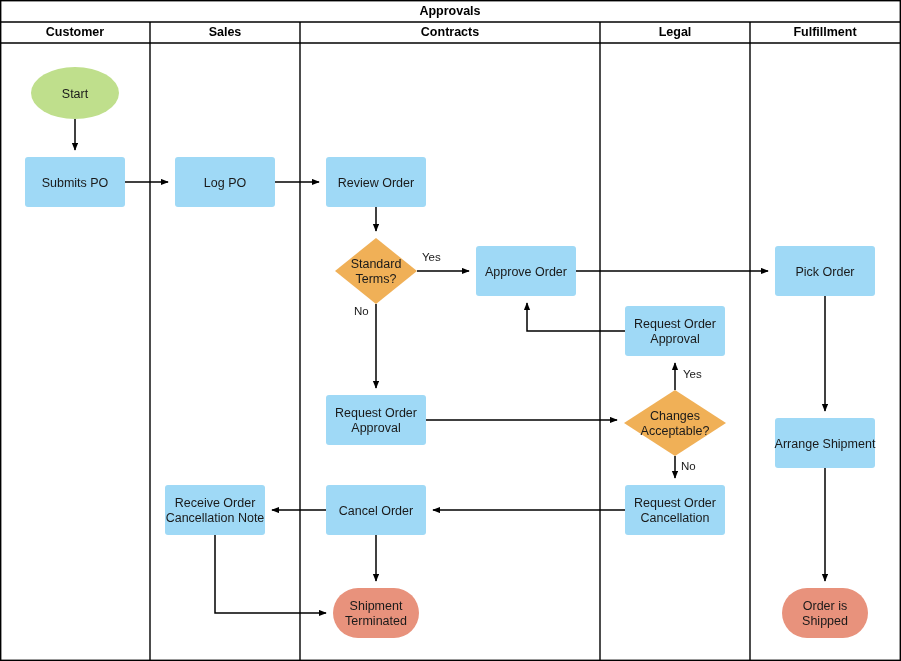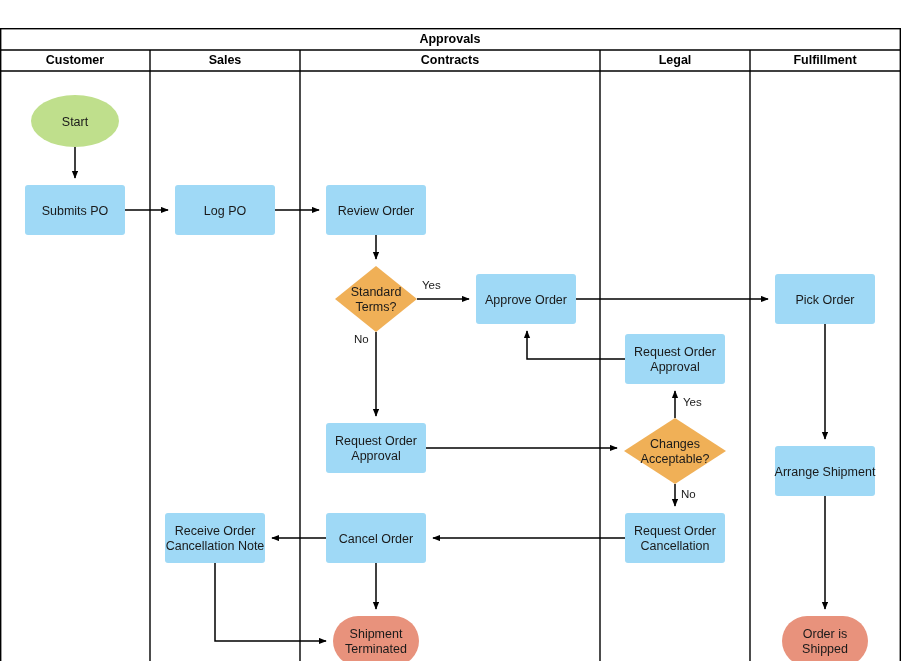--- a/index.html
+++ b/index.html
@@ -10,21 +10,20 @@
   body {
     font-family: "Liberation Sans", sans-serif;
     width: 901px;
     height: 661px;
     overflow: hidden;
   }
   #diagram-root {
     position: relative;
     width: 901px;
     height: 496px;
-    margin-top: 28px;
   }
   svg#flow {
     display: block;
     width: 901px;
     height: 661px;
   }
   .lane-border {
     fill: none;
     stroke: #000000;
     stroke-width: 1.4;

